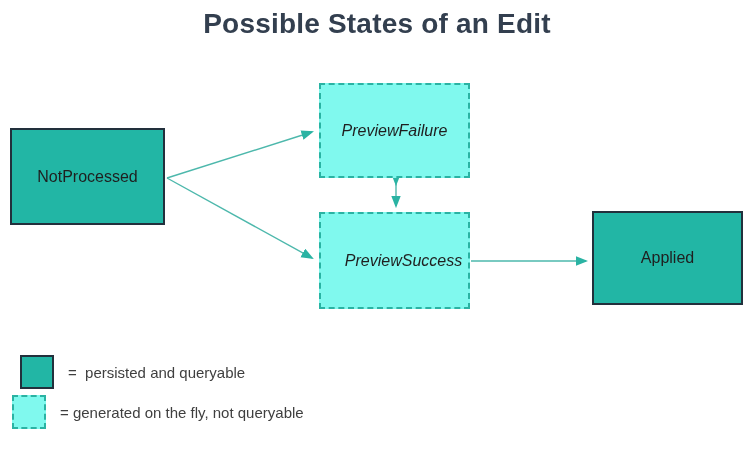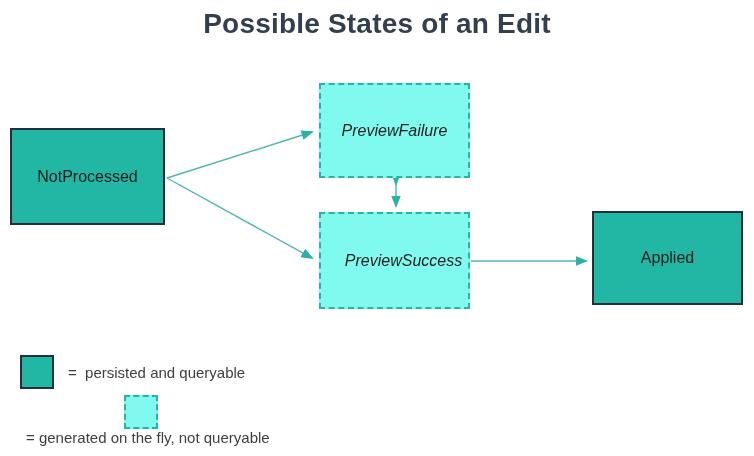--- a/index.html
+++ b/index.html
@@ -77,21 +77,21 @@
     top: 355px;
     width: 420px;
   }
   .legend-row {
     position: absolute;
     left: 0;
     display: flex;
     align-items: center;
   }
   .legend-row-1 { top: 0; padding-left: 8px; }
-  .legend-row-2 { top: 40px; flex-direction: column; }
+  .legend-row-2 { top: 40px; }
   .legend-swatch {
     width: 34px;
     height: 34px;
     flex: 0 0 auto;
   }
   .legend-swatch.solid {
     background: var(--solid-fill);
     border: 2px solid var(--solid-border);
   }
   .legend-swatch.dashed {

